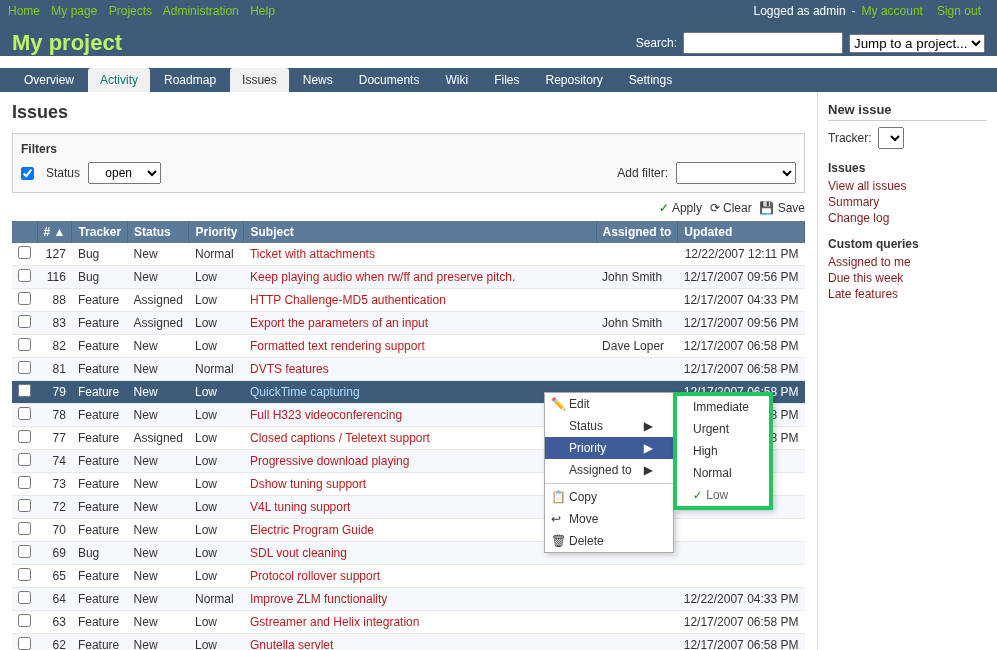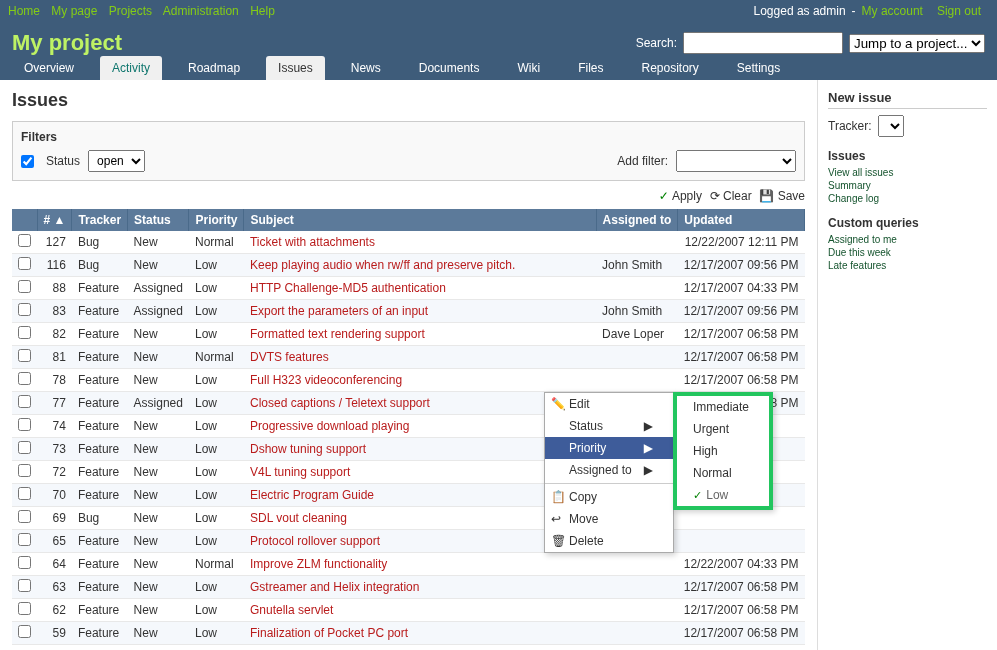--- a/index.html
+++ b/index.html
@@ -10,38 +10,38 @@
     #top-nav-left a, #top-nav-right a { color: #84cc16; text-decoration: none; margin-right: 8px; font-size: 12px; }
     #top-nav-right { display: flex; align-items: center; gap: 6px; font-size: 12px; }
 
     
     #header { background: #3e5c7a; padding: 8px 12px 0 12px; display: flex; justify-content: space-between; align-items: center; }
     #project-title { color: #bef264; font-size: 22px; font-weight: bold; }
     #search-area { display: flex; align-items: center; gap: 6px; color: #fff; font-size: 12px; }
     #search-input { width: 160px; padding: 2px 4px; font-size: 12px; }
 
     
-    #tabs { background: #3e5c7a; padding: 0 12px; display: flex; gap: 14px; }
+    #tabs { background: #3e5c7a; padding: 0 12px; display: flex; gap: 2px; margin-top: 12px; }
     .tab { padding: 5px 12px; color: #fff; font-size: 12px; cursor: pointer; border-radius: 3px 3px 0 0; text-decoration: none; }
     .tab.active { background: #f0f0f0; color: #0f766e; }
 
     
     #main { display: flex; padding: 0; }
     #content { flex: 1; padding: 10px 12px; min-width: 0; }
     #sidebar { width: 180px; padding: 10px; border-left: 1px solid #ddd; flex-shrink: 0; }
 
     
     #page-title { font-size: 18px; font-weight: bold; margin-bottom: 10px; }
 
     
     #filters-box { border: 1px solid #ccc; padding: 8px; margin-bottom: 8px; background: #f9f9f9; }
     #filters-label { font-weight: bold; margin-bottom: 6px; }
     #filter-row { display: flex; align-items: center; gap: 8px; flex-wrap: wrap; }
     #filter-status-cb { margin-right: 4px; }
-    #status-select { padding: 2px 4px; font-size: 12px; }
+    #status-select { padding: 2px 12px; font-size: 12px; text-align: right; }
     #add-filter-label { margin-left: auto; }
     #add-filter-select { padding: 2px 4px; font-size: 12px; width: 120px; }
 
     
     #action-row { display: flex; justify-content: flex-end; align-items: center; gap: 8px; margin-bottom: 6px; }
     .action-btn { font-size: 12px; background: none; border: none; cursor: pointer; color: #333; display: flex; align-items: center; gap: 3px; }
     .check-green { color: green; }
 
     
     #issues-table { width: 100%; border-collapse: collapse; font-size: 12px; }
@@ -61,21 +61,21 @@
     .subject-col { width: auto; }
     .assigned-col { width: 80px; }
     .updated-col { width: 105px; text-align: right; }
 
     
     #sidebar h3 { font-size: 13px; font-weight: bold; margin-bottom: 6px; color: #333; border-bottom: 1px solid #ccc; padding-bottom: 3px; }
     #sidebar .tracker-row { display: flex; align-items: center; gap: 6px; margin-bottom: 8px; }
     #sidebar select { padding: 2px; font-size: 12px; }
     #sidebar .section { margin-bottom: 12px; }
     #sidebar .section h4 { font-size: 12px; font-weight: bold; margin-bottom: 4px; }
-    #sidebar a { color: #14532d; text-decoration: none; display: block; margin-bottom: 2px; font-size: 10px; }
+    #sidebar a { color: #7f1d1d; text-decoration: none; display: block; margin-bottom: 2px; font-size: 12px; }
 
     
     #context-menu { position: absolute; top: 392px; left: 544px; background: #fff; border: 1px solid #aaa; box-shadow: 2px 2px 6px rgba(0,0,0,0.2); z-index: 100; min-width: 130px; font-size: 12px; }
     #context-menu .menu-item { padding: 4px 20px 4px 24px; cursor: pointer; position: relative; display: flex; justify-content: space-between; align-items: center; }
     #context-menu .menu-item.highlighted { background: #3e5c9a; color: #fff; }
     #context-menu .menu-separator { border-top: 1px solid #ccc; margin: 2px 0; }
     #context-menu .menu-item .arrow { margin-left: 10px; }
     #submenu { position: absolute; top: 392px; left: 673px; background: #fff; border: 4px solid #22c55e; box-shadow: 2px 2px 6px rgba(0,0,0,0.2); z-index: 101; min-width: 100px; font-size: 12px; }
     #submenu .menu-item { padding: 4px 16px; cursor: pointer; display: flex; align-items: center; gap: 4px; }
     #submenu .menu-item.low-item { color: #666; }
@@ -222,20 +222,30 @@
     <td class="assigned-col">Dave Loper</td>
     <td class="updated-col">12/17/2007 06:58 PM</td>
   </tr>
           <tr>
     <td class="cb-col"><input type="checkbox" style=""></td>
     <td class="num-col">81</td>
     <td class="tracker-col">Feature</td>
     <td class="status-col">New</td>
     <td class="priority-col">Normal</td>
     <td class="subject-col"><a href="#" class="issue-link">DVTS features</a></td>
+    <td class="assigned-col"></td>
+    <td class="updated-col">12/17/2007 06:58 PM</td>
+  </tr>
+          <tr class="selected-row">
+    <td class="cb-col"><input type="checkbox" style=""></td>
+    <td class="num-col">79</td>
+    <td class="tracker-col">Feature</td>
+    <td class="status-col">New</td>
+    <td class="priority-col">Low</td>
+    <td class="subject-col"><a href="#" class="issue-link">QuickTime capturing</a></td>
     <td class="assigned-col"></td>
     <td class="updated-col">12/17/2007 06:58 PM</td>
   </tr>
           <tr>
     <td class="cb-col"><input type="checkbox" style=""></td>
     <td class="num-col">78</td>
     <td class="tracker-col">Feature</td>
     <td class="status-col">New</td>
     <td class="priority-col">Low</td>
     <td class="subject-col"><a href="#" class="issue-link">Full H323 videoconferencing</a></td>

